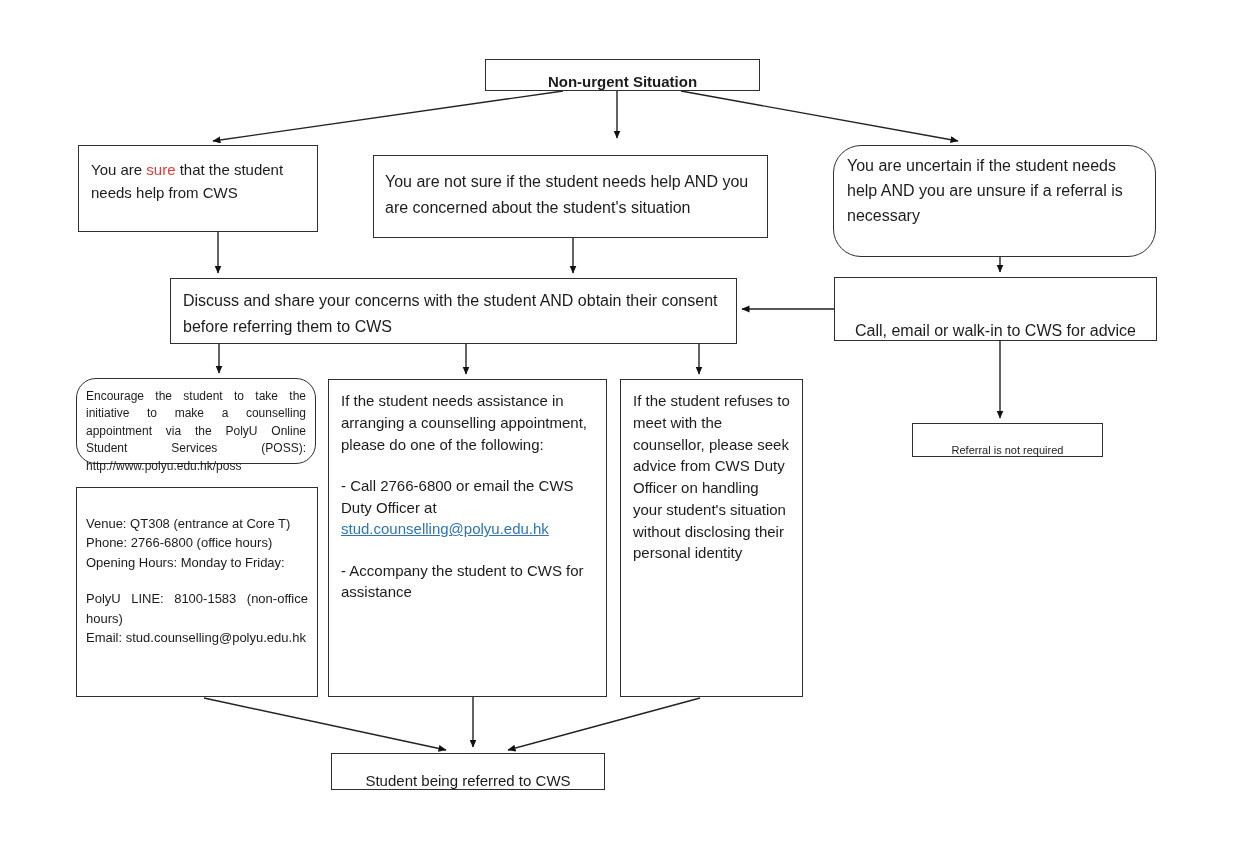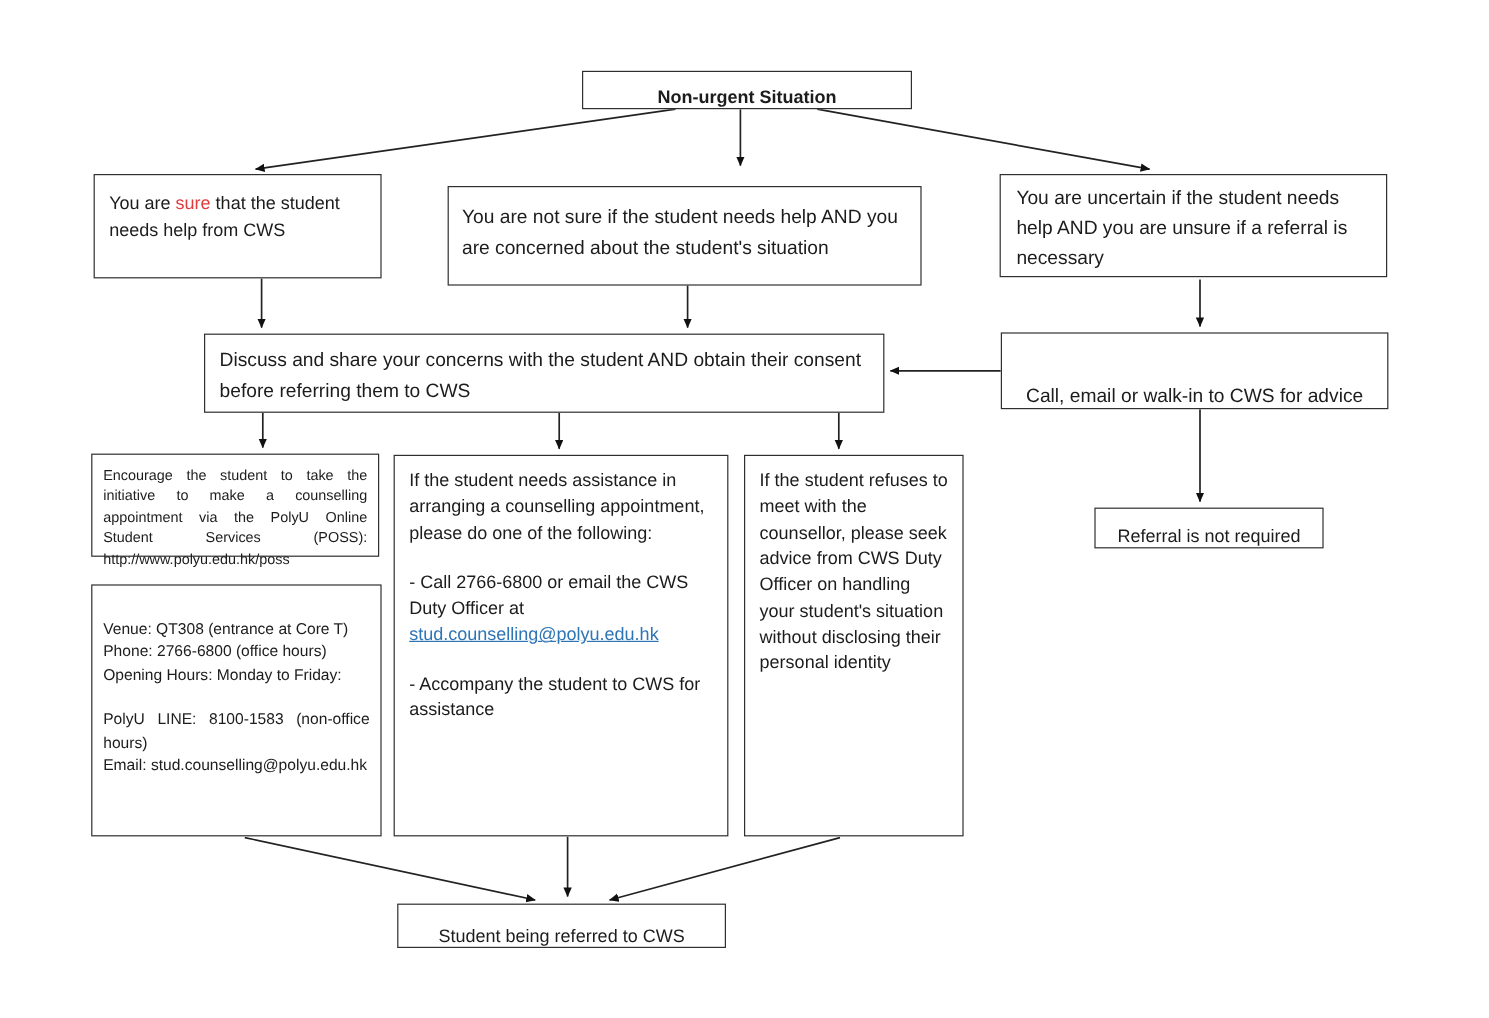--- a/index.html
+++ b/index.html
@@ -15,25 +15,25 @@
   }
   #arrow-layer{position:absolute;left:0;top:0;width:1241px;height:848px;}
   .node{
     position:absolute;background:#ffffff;border:1.6px solid var(--border);
     box-sizing:border-box;color:var(--ink);
   }
   .center{display:flex;align-items:flex-end;justify-content:center;text-align:center;}
   #n-start{left:485px;top:59px;width:275px;height:32px;font-weight:bold;font-size:15px;}
   #n-sure{left:78px;top:145px;width:240px;height:87px;padding:12px 12px;font-size:15px;line-height:1.55;}
   #n-notsure{left:373px;top:143px;width:395px;height:83px;padding:13px 11px;font-size:16px;line-height:1.6;margin-top:12px;}
-  #n-uncertain{left:833px;top:145px;width:323px;height:86px;padding:8px 13px;font-size:16px;line-height:1.55;}
+  #n-uncertain{left:833px;top:145px;width:323px;height:112px;padding:8px 13px;font-size:16px;line-height:1.55;border-radius:28px;}
   #n-discuss{left:170px;top:278px;width:567px;height:66px;padding:9px 12px;font-size:16px;line-height:1.6;}
   #n-call{left:834px;top:277px;width:323px;height:64px;font-size:16px;padding:0 8px;}
-  #n-referral{left:912px;top:423px;width:191px;height:34px;font-size:15px;}
-  #n-encourage{left:76px;top:378px;width:240px;height:86px;padding:9px 9px;font-size:12px;line-height:1.45;text-align:justify;}
+  #n-referral{left:912px;top:423px;width:191px;height:34px;font-size:11px;}
+  #n-encourage{left:76px;top:378px;width:240px;height:86px;padding:9px 9px;font-size:12px;line-height:1.45;text-align:justify;border-radius:20px;}
   #n-provide{left:76px;top:487px;width:242px;height:210px;padding:9px 9px;font-size:13px;line-height:1.5;}
   #n-assist{left:328px;top:379px;width:279px;height:318px;padding:10px 12px;font-size:15px;line-height:1.45;}
   #n-refuse{left:620px;top:379px;width:183px;height:318px;padding:10px 12px;font-size:15px;line-height:1.45;}
   #n-end{left:331px;top:753px;width:274px;height:37px;font-size:15px;}
   .node p{margin:0;}
   .gap{height:1.3em;}
   .justify{text-align:justify;}
   .hl-red{color:var(--red);}
   a.email-link{color:var(--link);text-decoration:underline;cursor:pointer;word-break:break-all;}
 </style>

